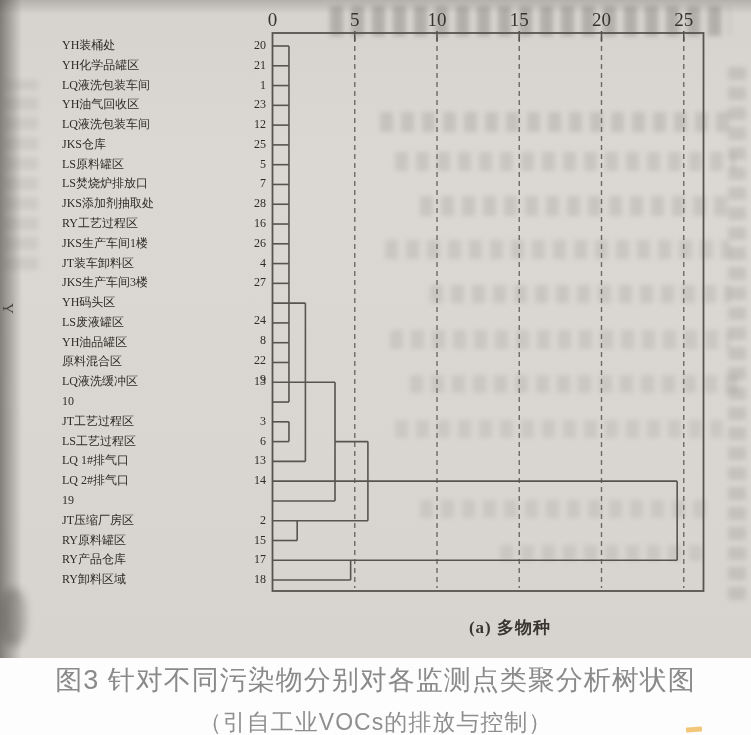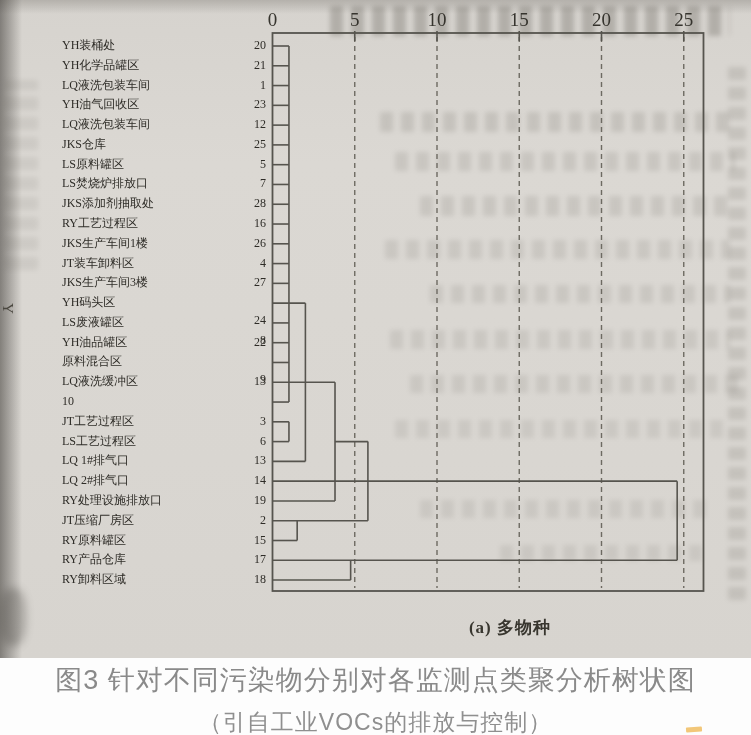--- a/index.html
+++ b/index.html
@@ -141,21 +141,21 @@
         <span class="leaf-id">27</span>
       </div>
       <div class="leaf-row" style="top: 293.14px; flex-direction: column;">
         <span class="leaf-name">YH码头区</span>
         <span class="leaf-id">24</span>
       </div>
       <div class="leaf-row" style="top: 312.92px; flex-direction: column;">
         <span class="leaf-name">LS废液罐区</span>
         <span class="leaf-id">8</span>
       </div>
-      <div class="leaf-row" style="top: 332.7px;">
+      <div class="leaf-row" style="top: 332.7px; flex-direction: column;">
         <span class="leaf-name">YH油品罐区</span>
         <span class="leaf-id">22</span>
       </div>
       <div class="leaf-row" style="top: 352.48px; flex-direction: column;">
         <span class="leaf-name">原料混合区</span>
         <span class="leaf-id">9</span>
       </div>
       <div class="leaf-row" style="top: 372.26px;">
         <span class="leaf-name">LQ液洗缓冲区</span>
         <span class="leaf-id">13</span>
@@ -173,21 +173,20 @@
       </div>
       <div class="leaf-row" style="top: 451.38px;">
         <span class="leaf-name">LQ 1#排气口</span>
         <span class="leaf-id">13</span>
       </div>
       <div class="leaf-row" style="top: 471.16px;">
         <span class="leaf-name">LQ 2#排气口</span>
         <span class="leaf-id">14</span>
       </div>
       <div class="leaf-row" style="top: 490.94px;">
-        <span class="leaf-name">RY处理设施排放口</span>
         <span class="leaf-id">19</span>
       </div>
       <div class="leaf-row" style="top: 510.72px;">
         <span class="leaf-name">JT压缩厂房区</span>
         <span class="leaf-id">2</span>
       </div>
       <div class="leaf-row" style="top: 530.5px;">
         <span class="leaf-name">RY原料罐区</span>
         <span class="leaf-id">15</span>
       </div>

